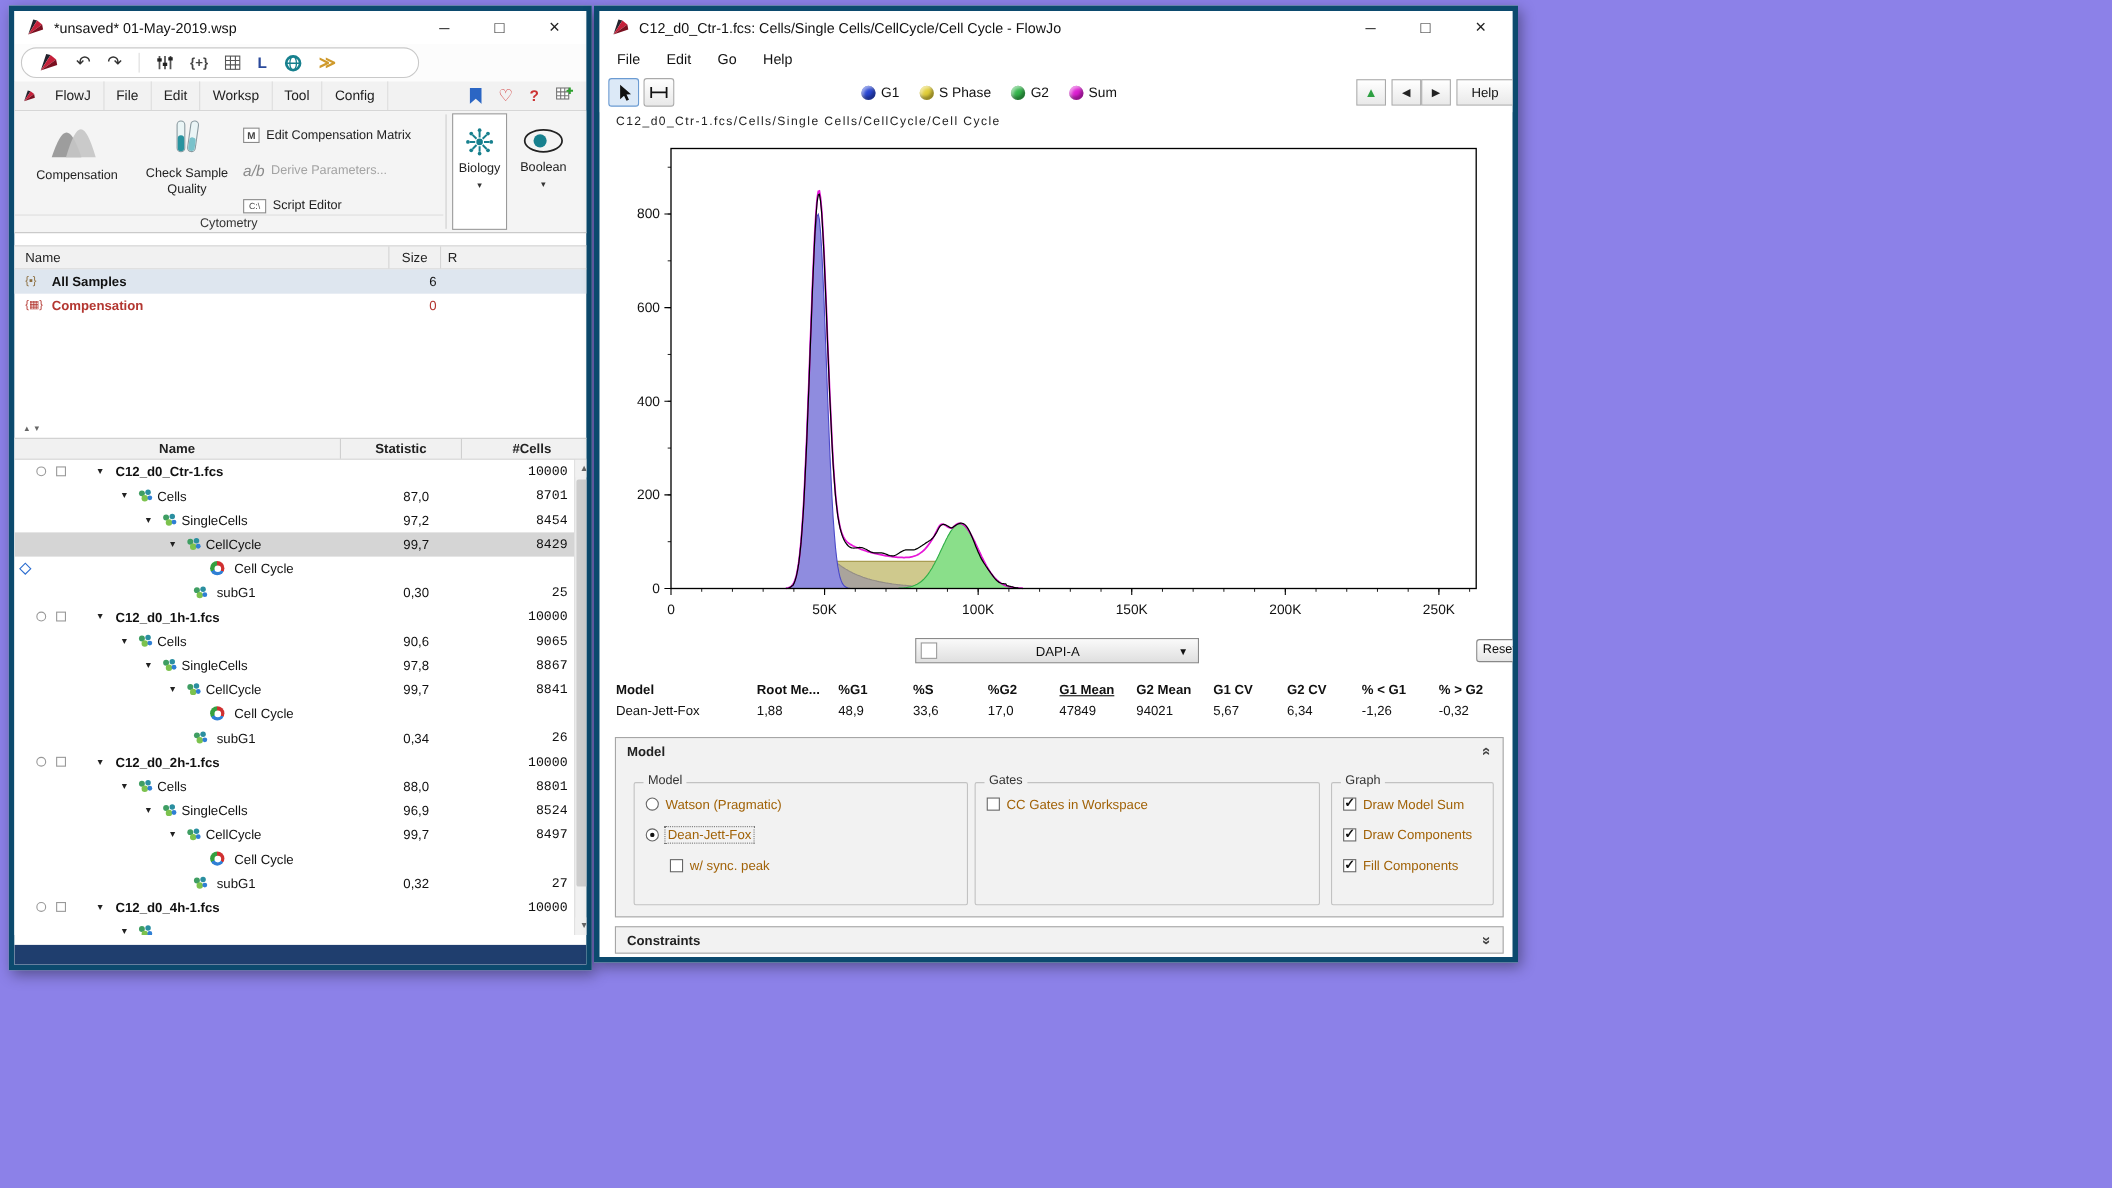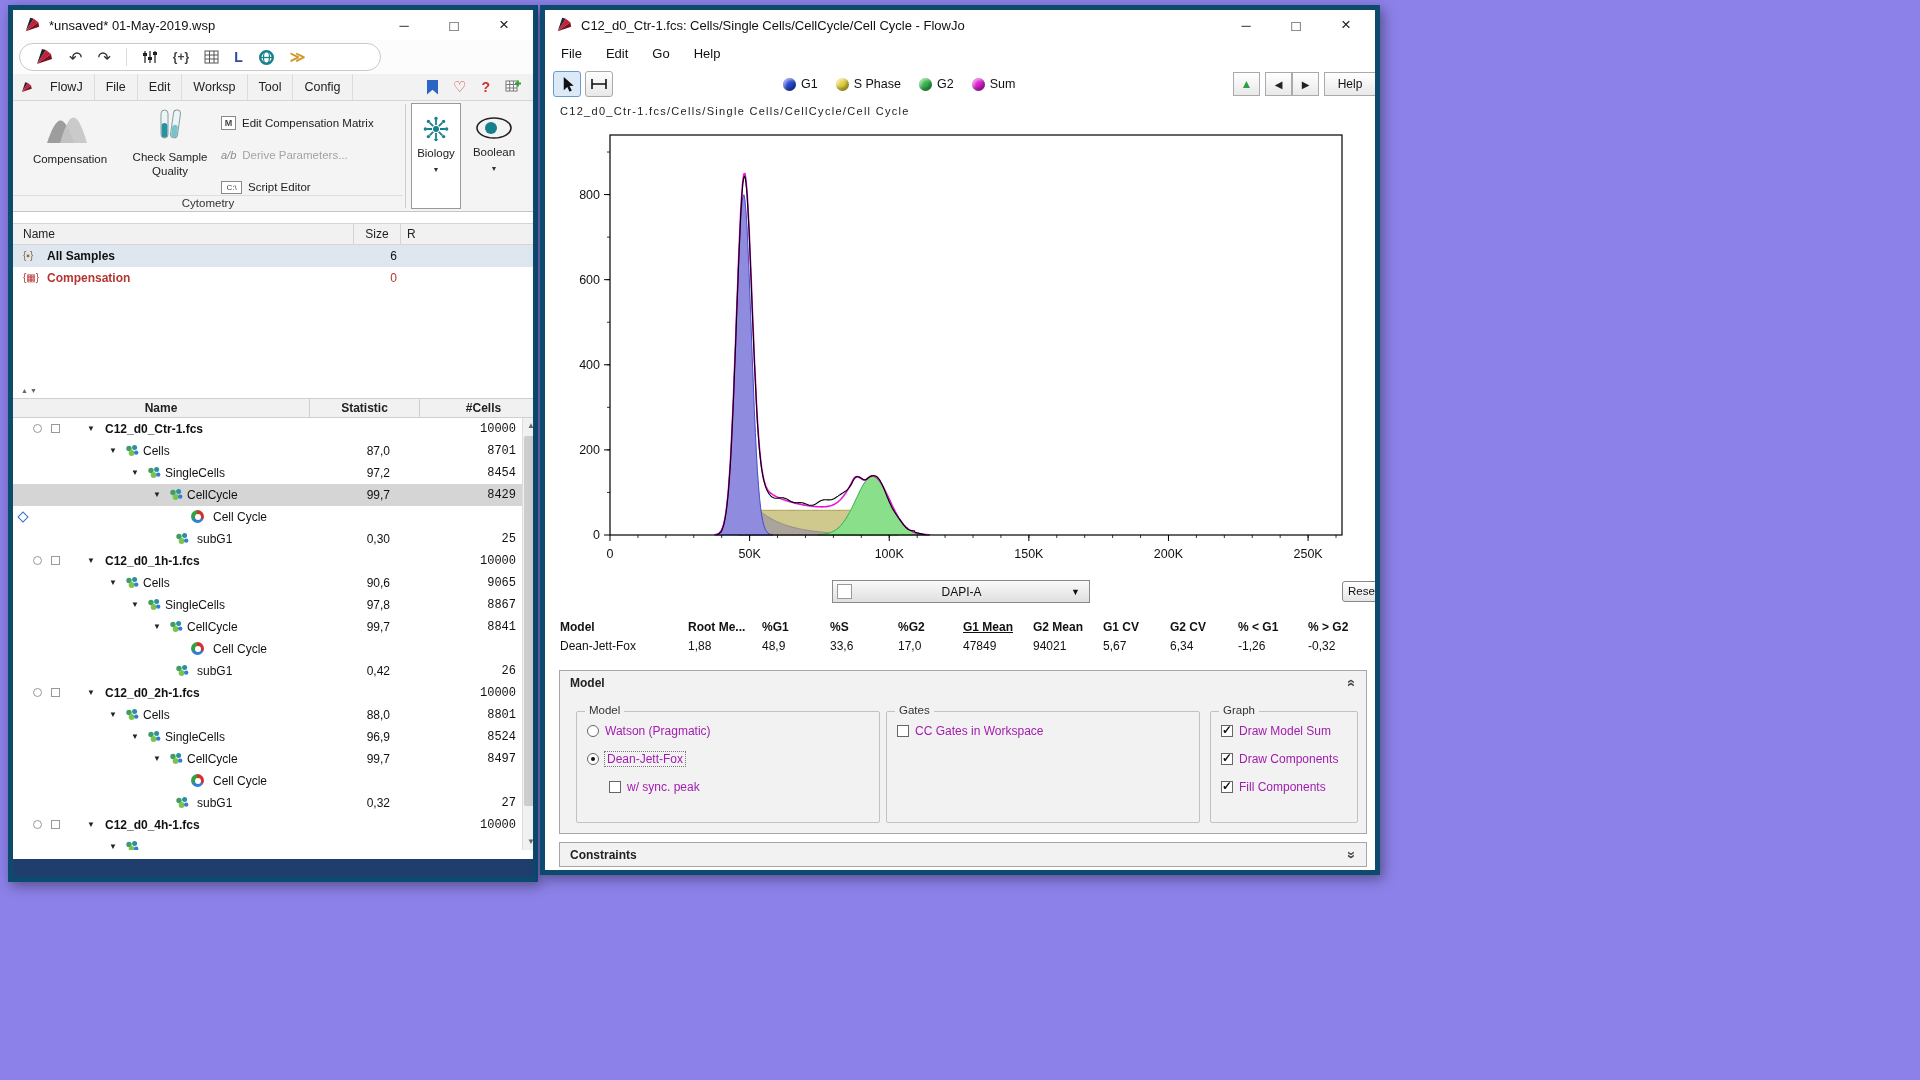--- a/index.html
+++ b/index.html
@@ -40,21 +40,21 @@
   
   .ribbon { position:absolute; top:91px; left:0; width:528px; height:111px; background:#f4f4f4; border-bottom:1px solid #c6c6c6; }
   .rb-big { position:absolute; top:6px; text-align:center; }
   #rb-comp  { left:8px;   width:98px; }
   #rb-check { left:110px; width:94px; }
   .rb-label { font-size:11.5px; color:#222; margin-top:3px; line-height:14px; }
   .mini { position:absolute; left:208px; display:flex; align-items:center; gap:6px; height:26px; }
   .mini .lbl { font-size:11.5px; color:#222; white-space:nowrap; }
   .mini.gray .lbl { color:#a3a3a3; }
   .mbox { width:15px; height:14px; border:1px solid #8a8a8a; background:#fff; font-size:9px; font-weight:bold; color:#444; text-align:center; line-height:13px; }
-  .ab   { font-size:11px; font-style:italic; color:#8a8a8a; }
+  .ab   { font-size:14px; font-style:italic; color:#8a8a8a; }
   .cbox { width:21px; height:13px; border:1px solid #8a8a8a; background:#fff; font-size:8px; color:#444; text-align:center; line-height:12px; }
   .cyt-strip { position:absolute; left:0; bottom:0; width:390px; height:16px; border-top:1px solid #dedede; text-align:center; font-size:11.5px; color:#333; line-height:15px; }
   .vsep { position:absolute; left:392px; top:3px; bottom:3px; width:1px; background:#cdcdcd; }
   .big-btn { position:absolute; top:2px; height:106px; text-align:center; font-size:11.5px; color:#222; }
   #btn-biology { left:398px; width:50px; background:#fff; border:1px solid #9a9a9a; }
   #btn-boolean { left:454px; width:54px; }
   .bb-icon { margin-top:7px; height:36px; display:flex; align-items:center; justify-content:center; }
   .bb-caret { font-size:7px; color:#333; margin-top:7px; }
 
   
@@ -134,21 +134,21 @@
   .panel { position:absolute; left:14px; width:808px; border:1px solid #a6a6a6; background:#f2f2f2; }
   #model-panel { top:660px; height:164px; }
   #constraints-panel { top:832px; height:25px; }
   .panel-head { height:24px; display:flex; align-items:center; padding:0 10px; font-size:12px; font-weight:bold; color:#222; }
   .chev { margin-left:auto; transform:rotate(90deg); font-size:14px; color:#444; }
   .fgroup { position:absolute; border:1px solid #c2c2c2; border-radius:2px; }
   #fg-model { left:16px;  top:40px; width:304px; height:112px; }
   #fg-gates { left:326px; top:40px; width:314px; height:112px; }
   #fg-graph { left:650px; top:40px; width:148px; height:112px; }
   .fg-legend { position:absolute; top:-8px; left:8px; background:#f2f2f2; padding:0 4px; font-size:11.5px; color:#333; }
-  .ctl { position:absolute; display:flex; align-items:center; gap:6px; font-size:12px; color:#a21caf; white-space:nowrap; }
+  .ctl { position:absolute; display:flex; align-items:center; gap:6px; font-size:12px; color:#a16207; white-space:nowrap; }
   .rd { width:12px; height:12px; border:1px solid #666; border-radius:50%; background:#fff; position:relative; flex:none; }
   .rd.on::after { content:""; position:absolute; inset:3px; background:#111; border-radius:50%; }
   .cb { width:12px; height:12px; border:1px solid #666; background:#fff; position:relative; flex:none; }
   .cb.on::after { content:"✓"; position:absolute; left:0; top:-3px; font-size:12px; font-weight:bold; color:#111; }
   .focus-lbl { outline:1px dotted #777; padding:0 2px; }
 </style>
 </head>
 <body>
 
 <div class="desktop">
@@ -452,21 +452,21 @@
           <span class="c-cells"></span>
         </div>
         <div class="tree-row">
           <span class="tree-ic" style="left: 162px;"><svg width="14" height="13" viewBox="0 0 14 13">
               <circle cx="4" cy="4.5" r="2.7" fill="#3f9e63"></circle>
               <circle cx="9.6" cy="3.6" r="2.5" fill="#2a8fa0"></circle>
               <circle cx="6.6" cy="9" r="2.9" fill="#7cc24e"></circle>
               <circle cx="11.2" cy="8.6" r="2.2" fill="#2f7fd4"></circle>
             </svg></span>
           <span class="t" style="left: 184px;">subG1</span>
-          <span class="c-stat">0,42</span>
+          <span class="c-stat">0,34</span>
           <span class="c-cells">26</span>
         </div>
         <div class="tree-row bold">
           <span class="g-circle"></span>
           <span class="g-check"></span>
           <span class="exp" style="left: 74px;">▼</span>
           <span class="t" style="left: 92px;">C12_d0_2h-1.fcs</span>
           <span class="c-stat"></span>
           <span class="c-cells">10000</span>
         </div>

